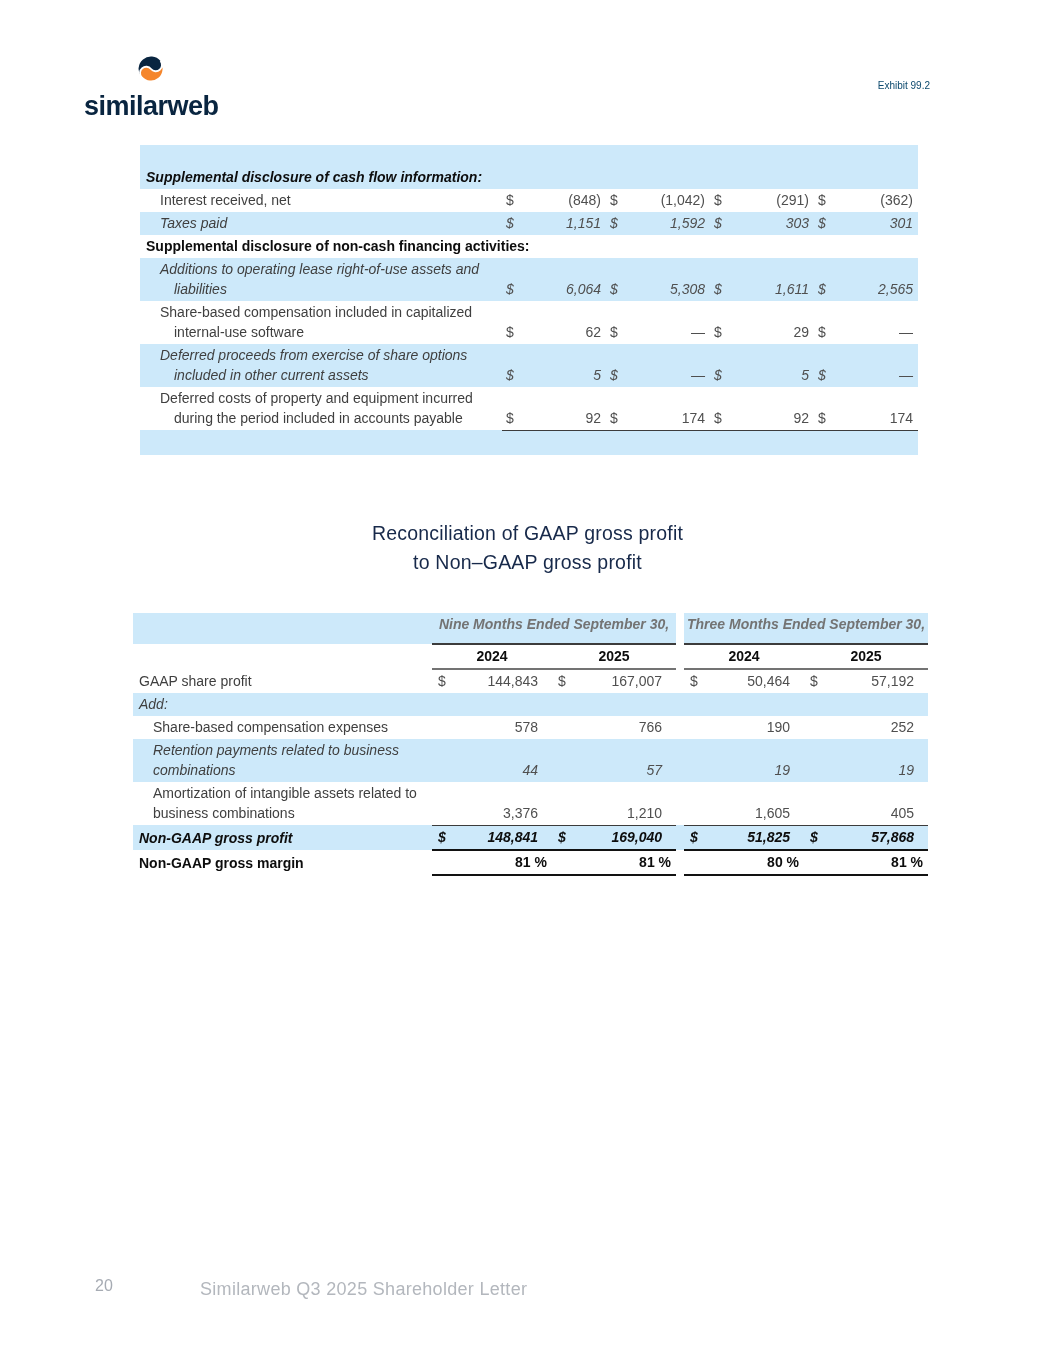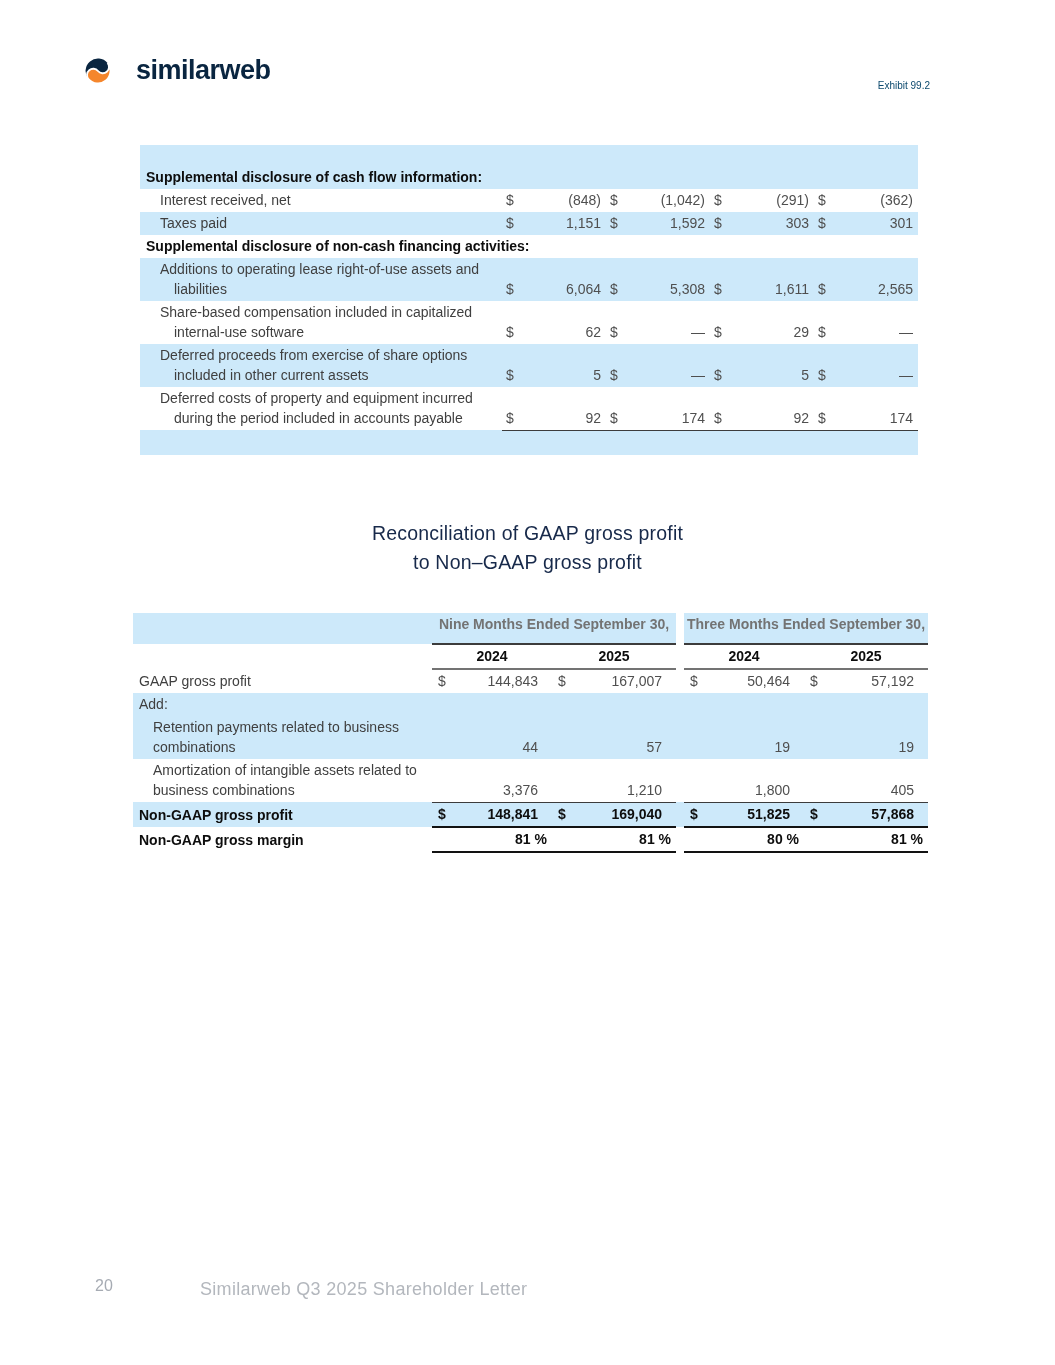--- a/index.html
+++ b/index.html
@@ -1,27 +1,27 @@
 <!DOCTYPE html>
 <html><head>
 <meta charset="utf-8">
 <style>
   html,body{margin:0;padding:0;}
   body{
     width:1055px;height:1365px;position:relative;background:#ffffff;
     font-family:"Liberation Sans", sans-serif;color:#3f3f3f;overflow:hidden;
   }
   
-  .logo{position:absolute;left:84px;top:55px;display:flex;align-items:center;gap:24px;}
+  .logo{position:absolute;left:84px;top:55px;display:flex;align-items:center;gap:8px;flex-direction:column;}
   .logo-text{font-size:27px;font-weight:bold;color:#092540;letter-spacing:-0.5px;}
   .exhibit{position:absolute;top:80px;right:125px;font-size:10px;color:#0c4a6e;}
   
   table{border-collapse:collapse;table-layout:fixed;}
   td{padding:1px 2px 2px 2px;vertical-align:bottom;font-size:14px;line-height:20px;}
-  tr.b td{background:#cde9fa;}
+  tr.b td{background:#cde9fa;font-style:italic;}
   tr.w td{background:#ffffff;}
   td.gw{background:#ffffff !important;}
   .num{text-align:right;white-space:nowrap;color:#4f4f4f;}
   .num .cur{float:left;padding-left:2px;}
   
   .t1{position:absolute;left:140px;top:145px;width:778px;}
   .t1 td.lbl{color:#3f3f3f;padding-left:34px;text-indent:-14px;}
   .t1 td.sec{font-weight:bold;color:#0d0d0d;padding-left:6px;text-indent:0;}
   .t1 td.num{padding-right:5px;}
   .t1 tr.spacer-top td{height:18px;}
@@ -168,53 +168,61 @@
     <td></td>
     <td class="yr">2024</td>
     <td class="yr">2025</td>
     <td class="gw"></td>
     <td class="yr">2024</td>
     <td class="yr">2025</td>
   </tr>
 
 
   <tr class="w">
-    <td class="lbl">GAAP gross profit</td>
+    <td class="lbl">GAAP share profit</td>
     <td class="num"><span class="cur">$</span><span>144,843</span></td>
     <td class="num"><span class="cur">$</span><span>167,007</span></td>
     <td></td>
     <td class="num"><span class="cur">$</span><span>50,464</span></td>
     <td class="num"><span class="cur">$</span><span>57,192</span></td>
   </tr>
 
   <tr class="b">
     <td class="lbl">Add:</td>
     <td></td>
     <td></td>
     <td></td>
     <td></td>
     <td></td>
   </tr>
 
+  <tr class="w">
+    <td class="lbl ind">Share-based compensation expenses</td>
+    <td class="num">578</td>
+    <td class="num">766</td>
+    <td></td>
+    <td class="num">190</td>
+    <td class="num">252</td>
+  </tr>
 
   <tr class="b">
     <td class="lbl ind">Retention payments related to business combinations</td>
     <td class="num">44</td>
     <td class="num">57</td>
     <td></td>
     <td class="num">19</td>
     <td class="num">19</td>
   </tr>
 
   <tr class="w u-amort">
     <td class="lbl ind">Amortization of intangible assets related to business combinations</td>
     <td class="num">3,376</td>
     <td class="num">1,210</td>
     <td></td>
-    <td class="num">1,800</td>
+    <td class="num">1,605</td>
     <td class="num">405</td>
   </tr>
 
   <tr class="b thick bold-row">
     <td class="lbl bold">Non-GAAP gross profit</td>
     <td class="num"><span class="cur">$</span><span>148,841</span></td>
     <td class="num"><span class="cur">$</span><span>169,040</span></td>
     <td></td>
     <td class="num"><span class="cur">$</span><span>51,825</span></td>
     <td class="num"><span class="cur">$</span><span>57,868</span></td>

